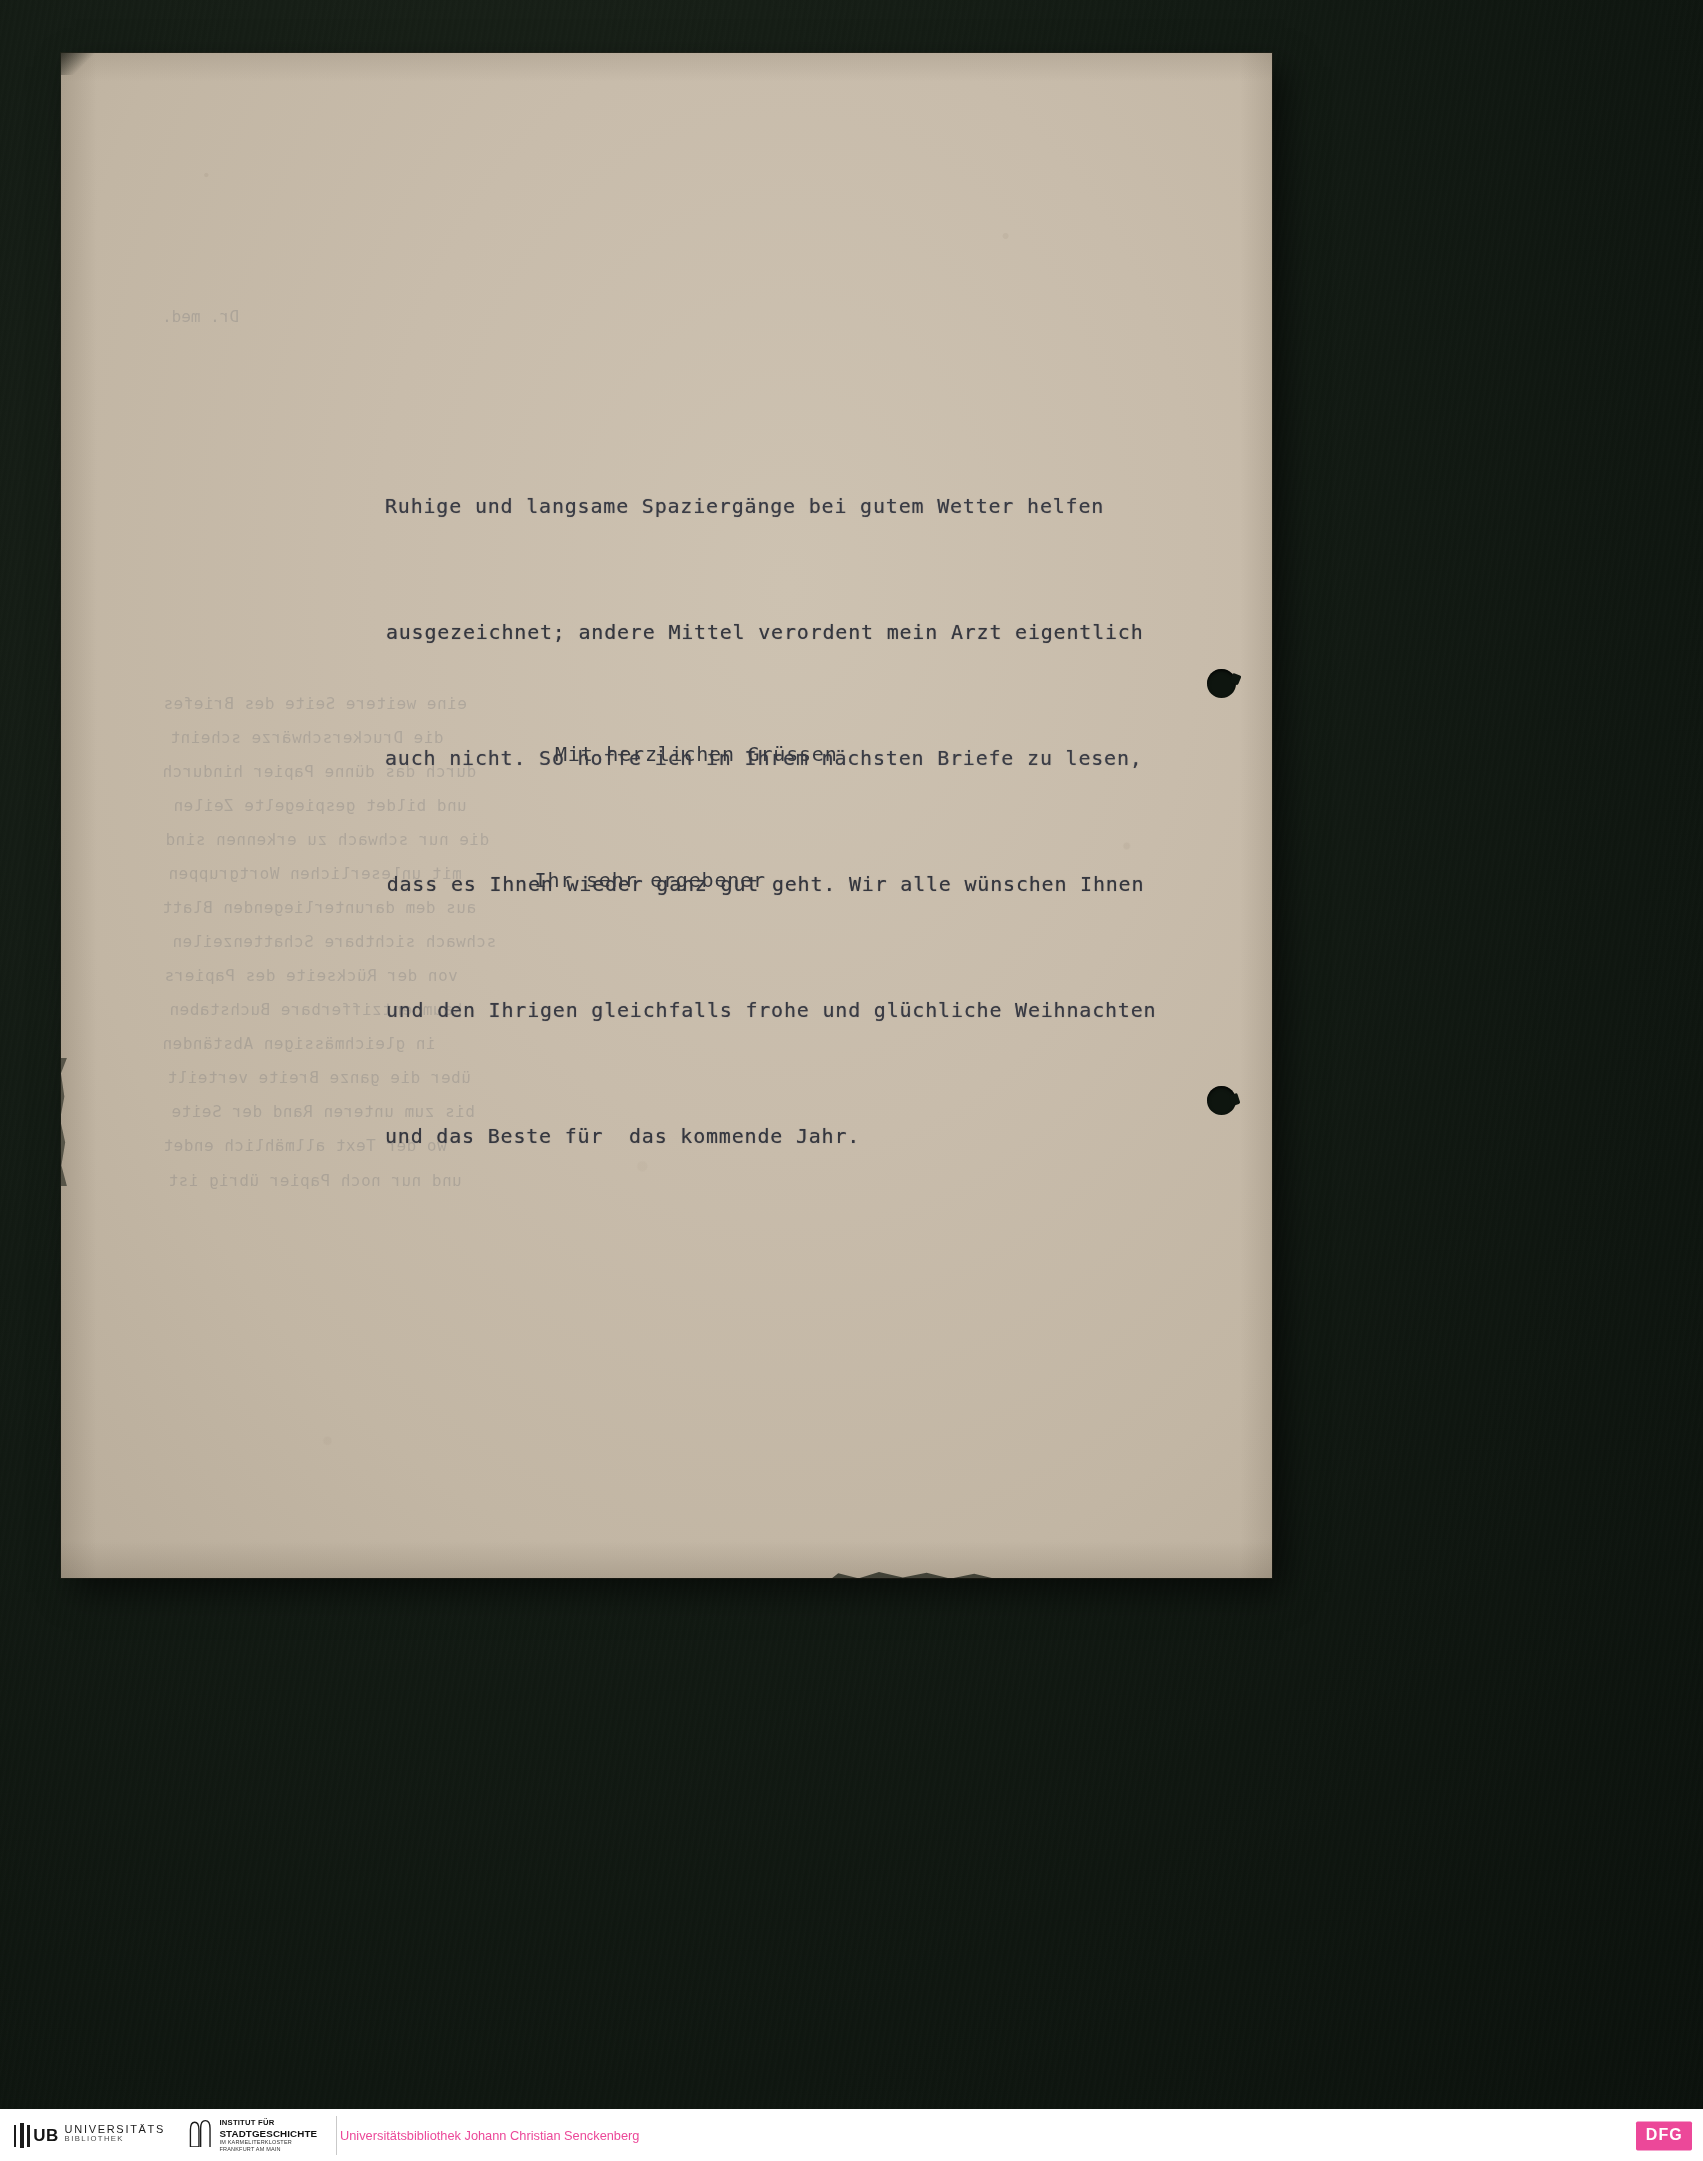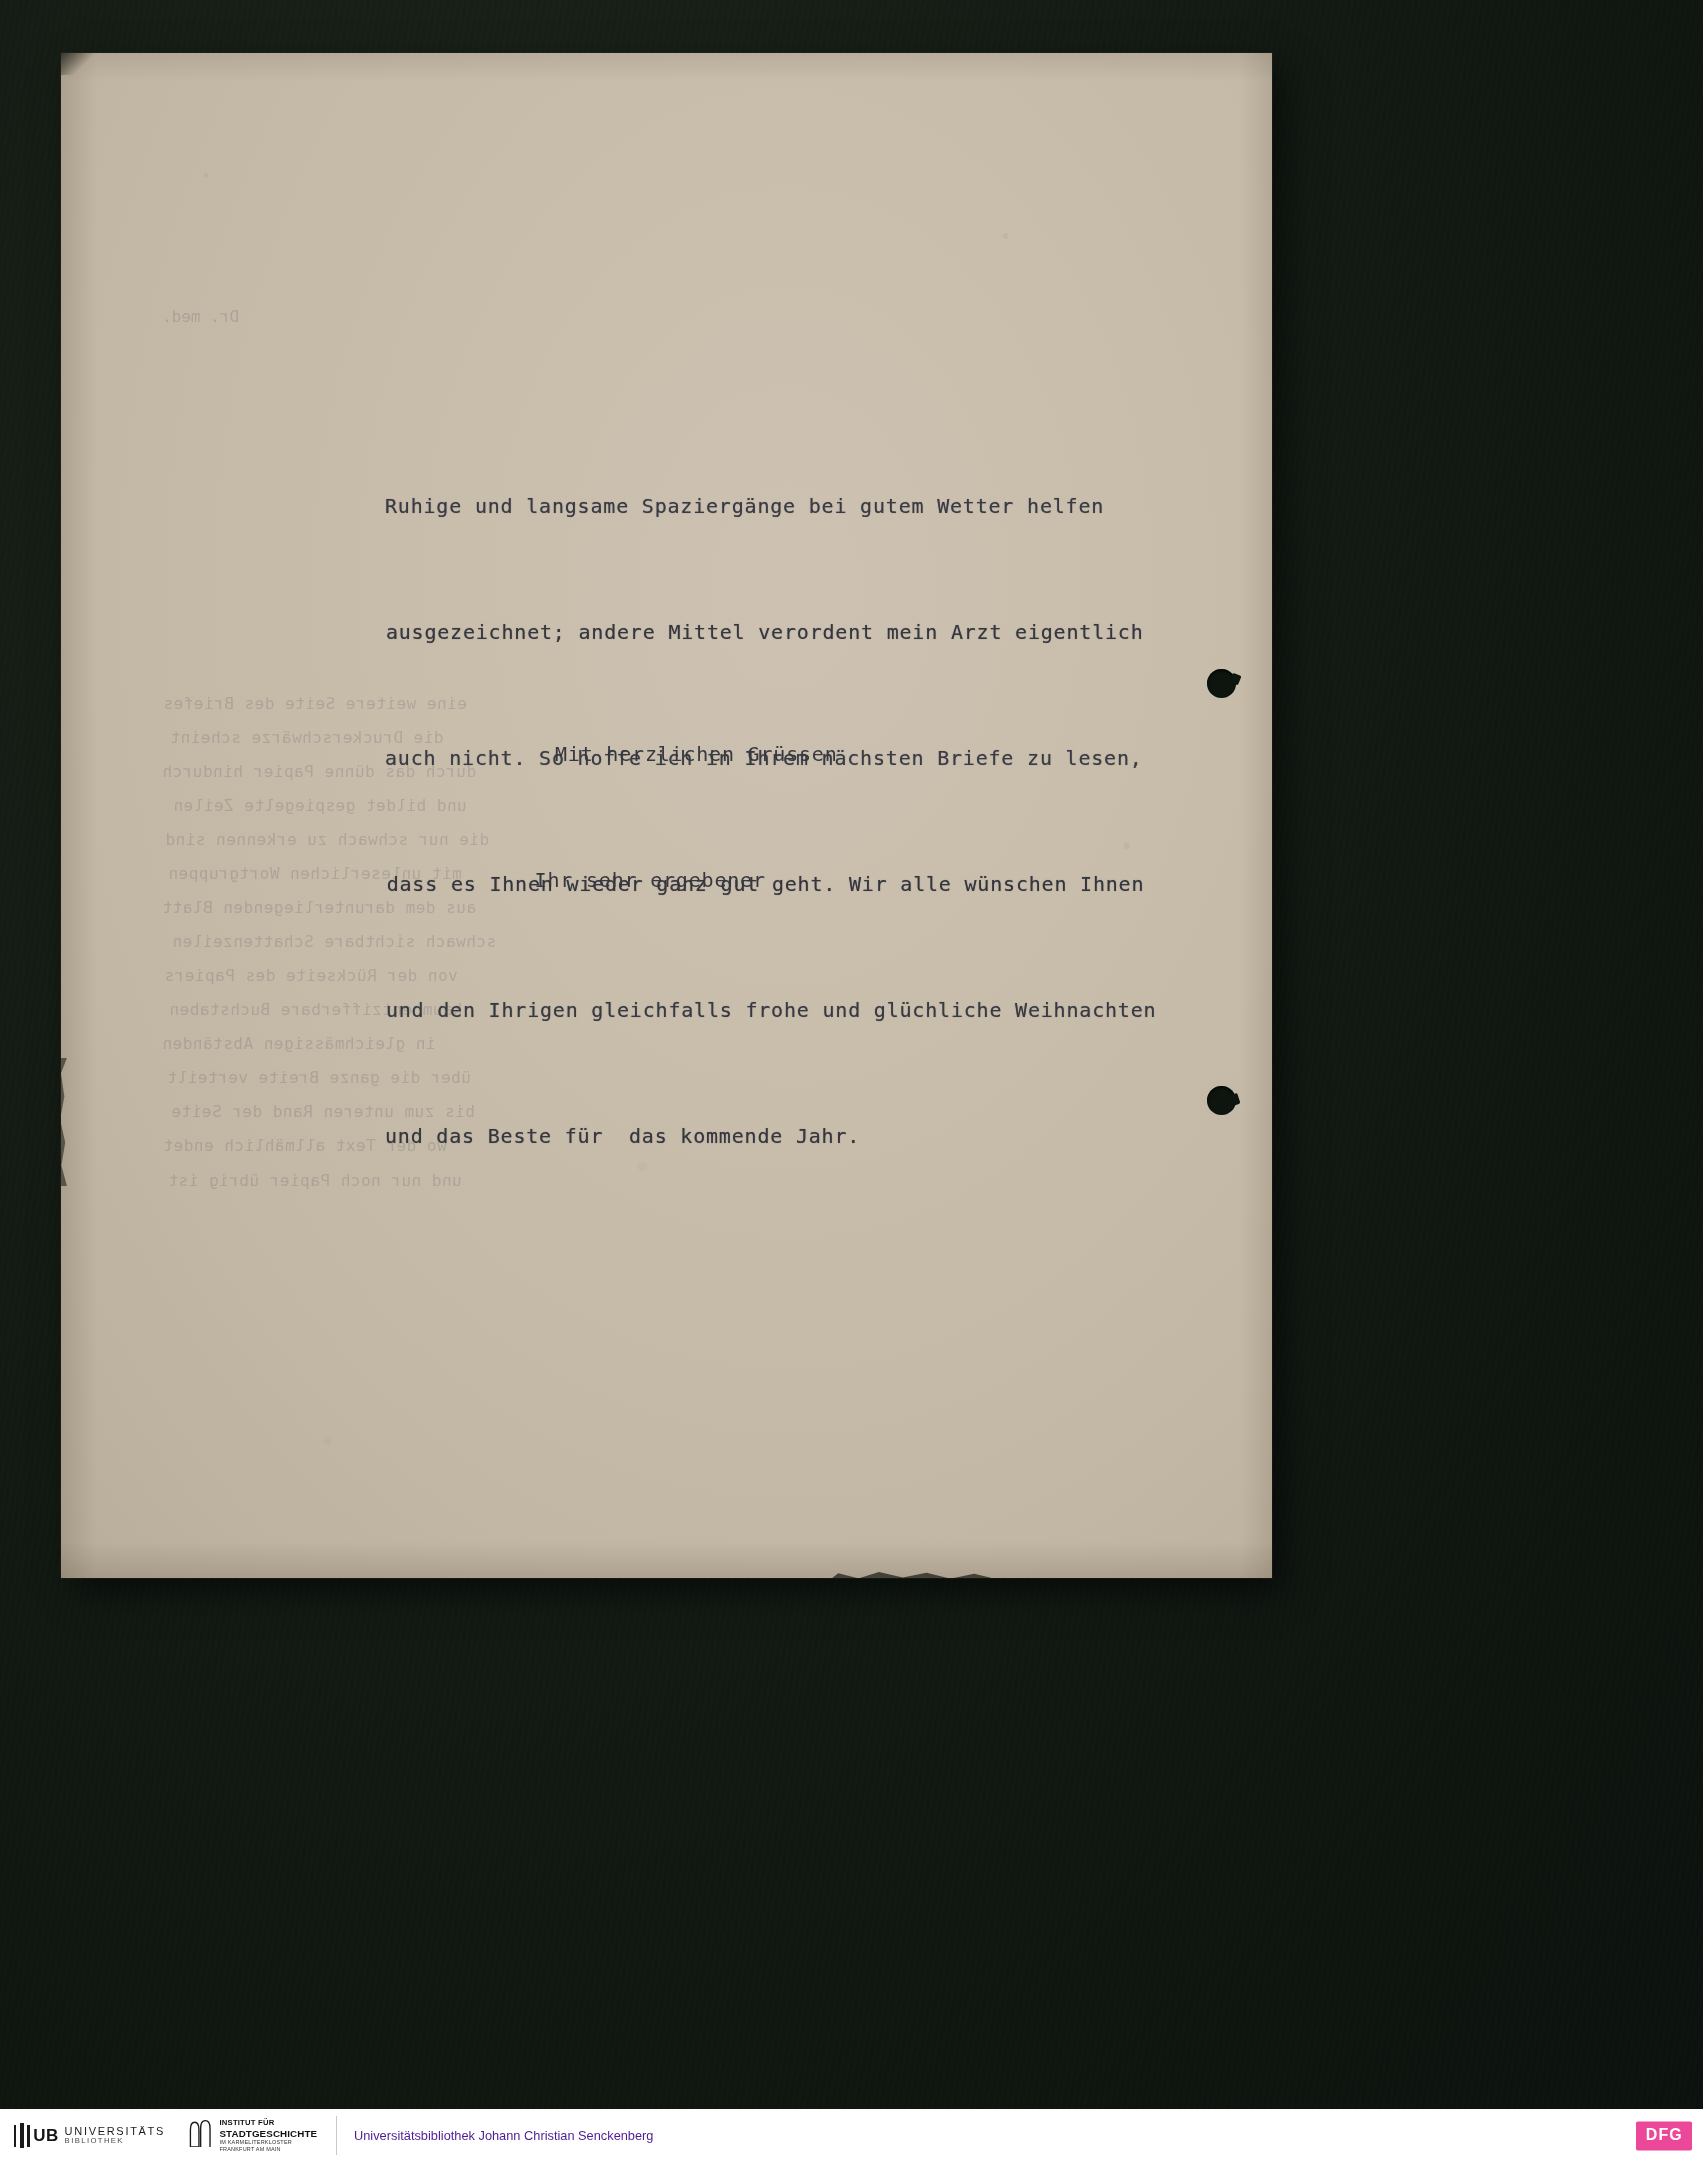--- a/index.html
+++ b/index.html
@@ -219,21 +219,20 @@
     left: 0;
     bottom: 0;
     width: 1704px;
     height: 53px;
     background: #ffffff;
     display: flex;
     align-items: center;
   }
   #footer-logo-ub {
     display: flex;
-    align-items: center;
     margin-left: 13.6px;
     gap: 6px;
   }
   #ub-mark {
     display: flex;
     align-items: center;
     gap: 3.4px;
   }
   .ub-column {
     width: 4.3px;
@@ -277,23 +276,23 @@
   #institut-text .t2 { font-size: 9.8px; font-weight: bold; color: #111; letter-spacing: 0.1px; }
   #institut-text .t3 { font-size: 5.5px; color: #333; letter-spacing: 0.2px; }
   #institut-text .t4 { font-size: 5.5px; color: #333; letter-spacing: 0.2px; }
   #footer-divider {
     width: 0.9px;
     height: 39px;
     background: #c9c9c9;
     margin-left: 19px;
   }
   #footer-credit {
-    margin-left: 17px;
+    margin-left: 3px;
     font-size: 12.8px;
-    color: #4c1d95;
+    color: #ec4899;
     font-family: "Liberation Sans", sans-serif;
   }
   #footer-logo-dfg {
     position: absolute;
     right: 12px;
     top: 50%;
     transform: translateY(-50%);
     background: #ec4899;
     color: #ffffff;
     font-size: 16px;

